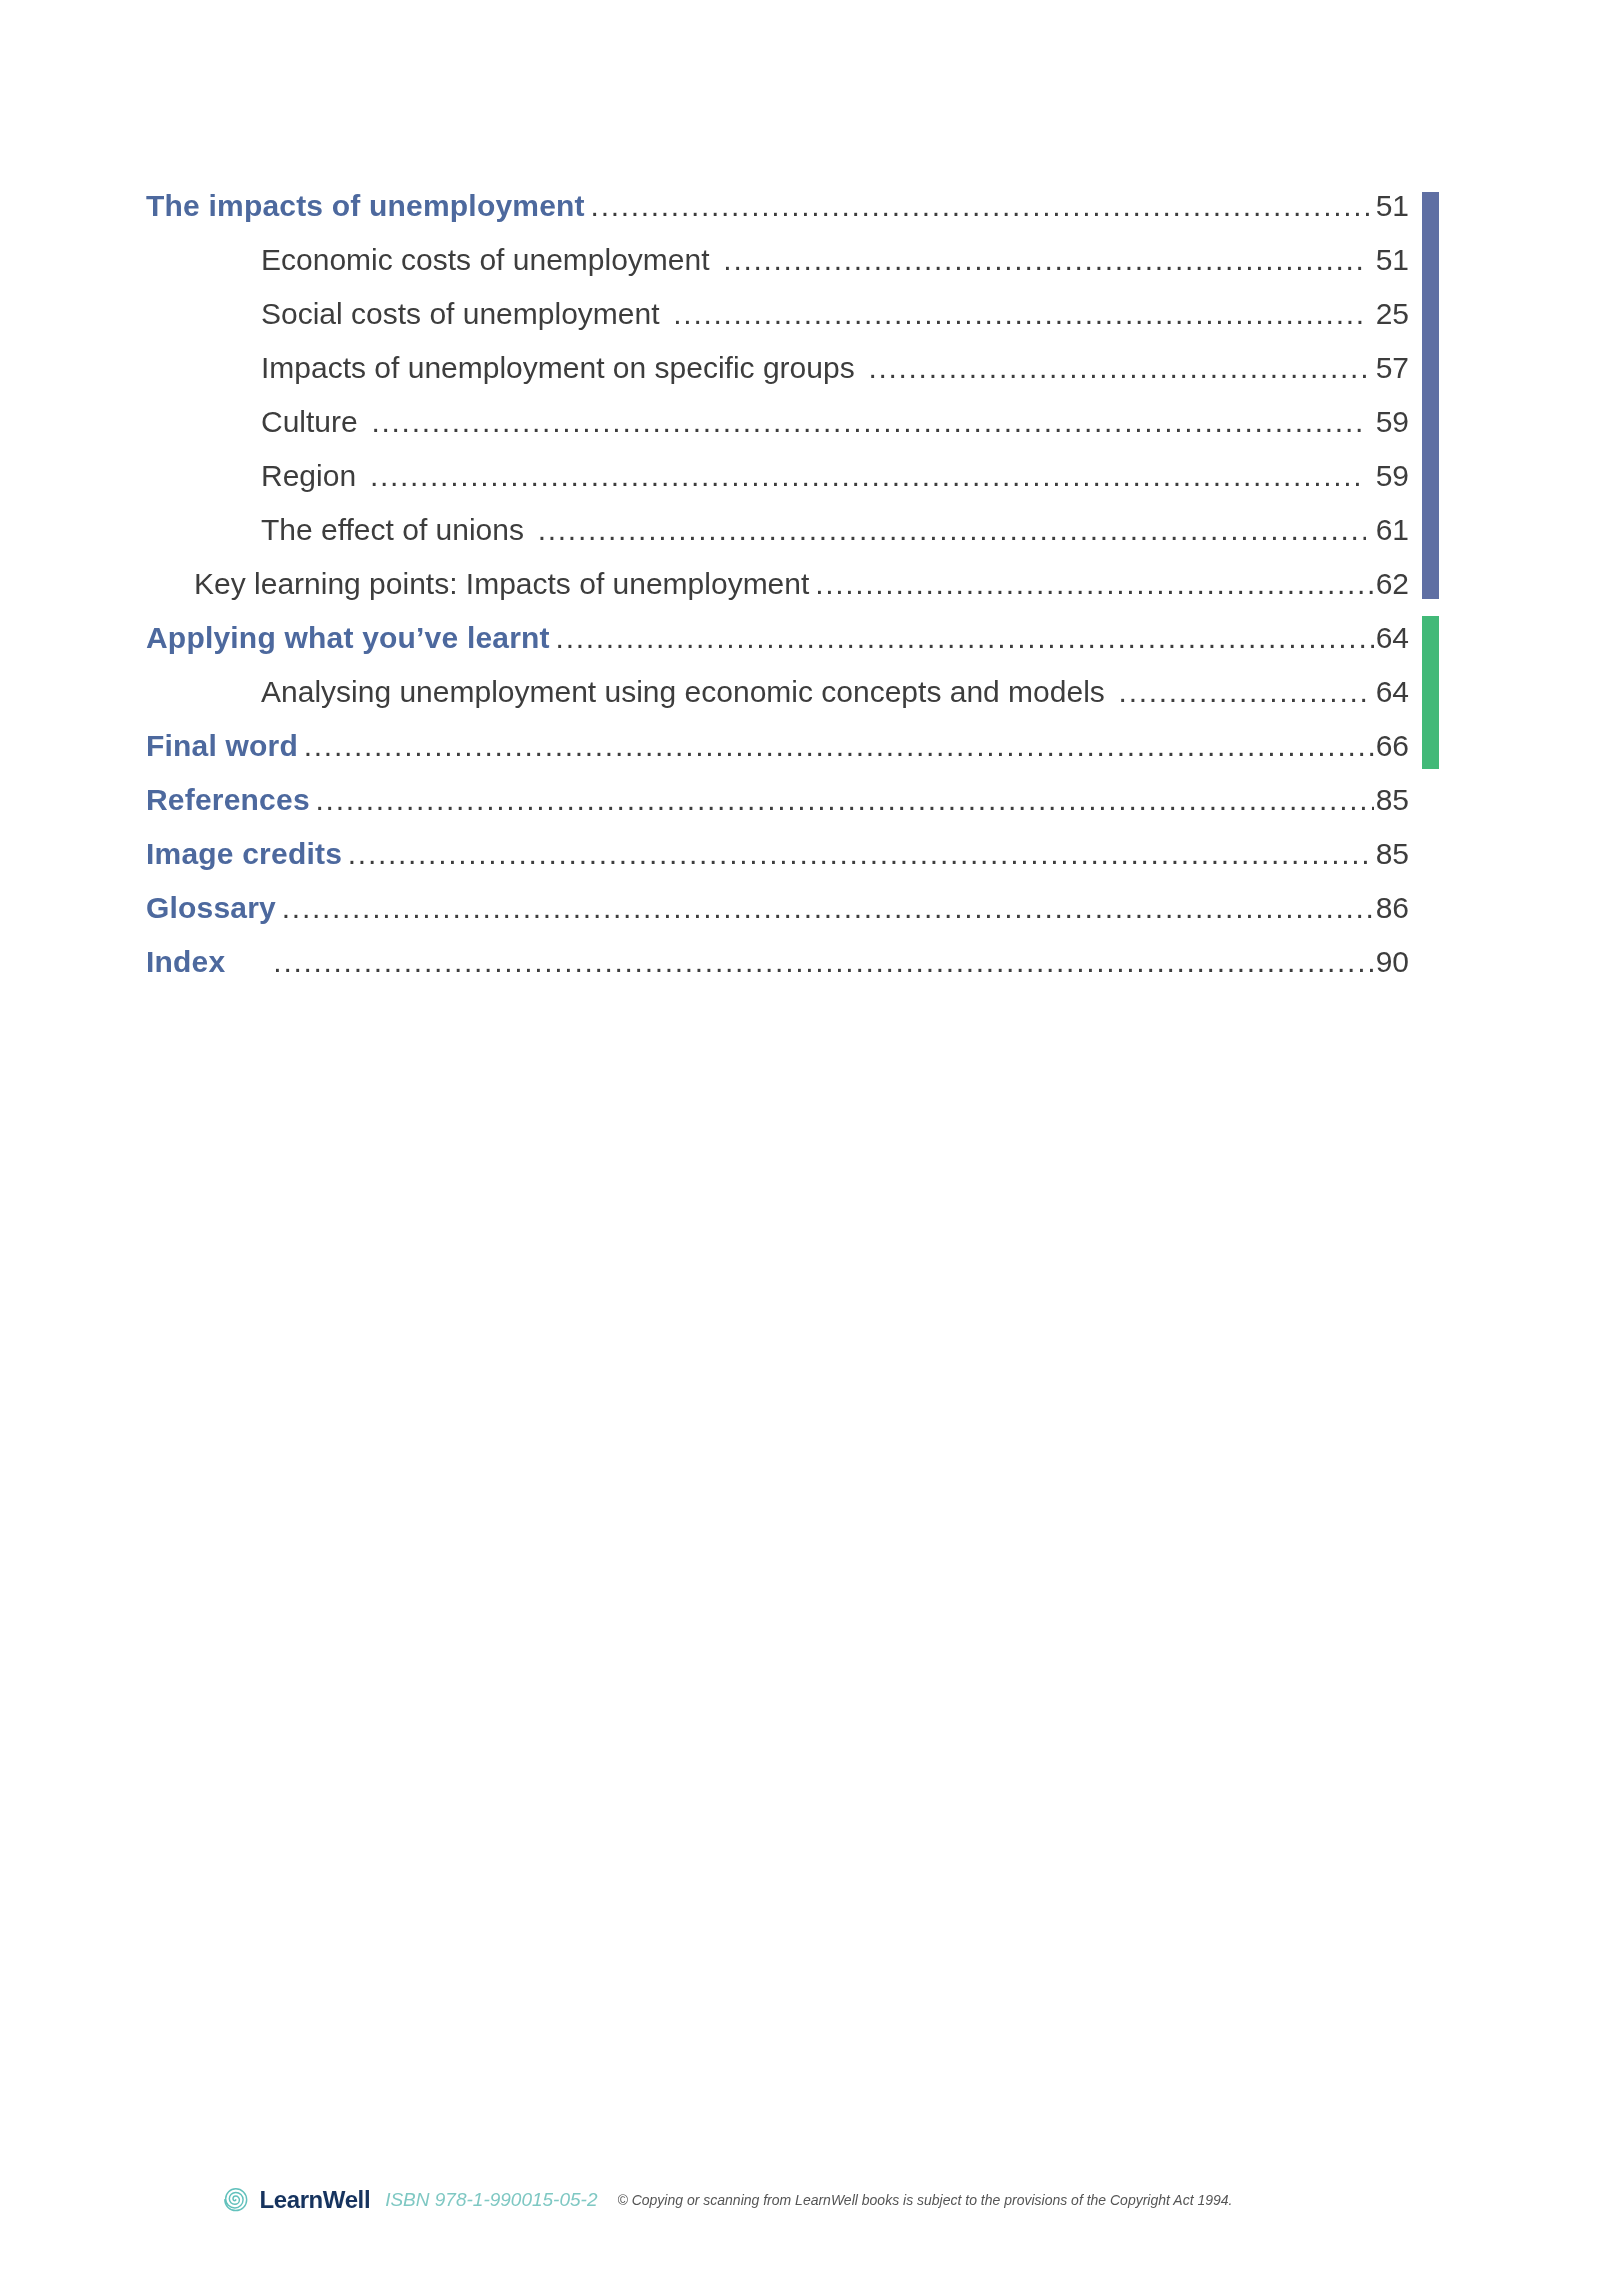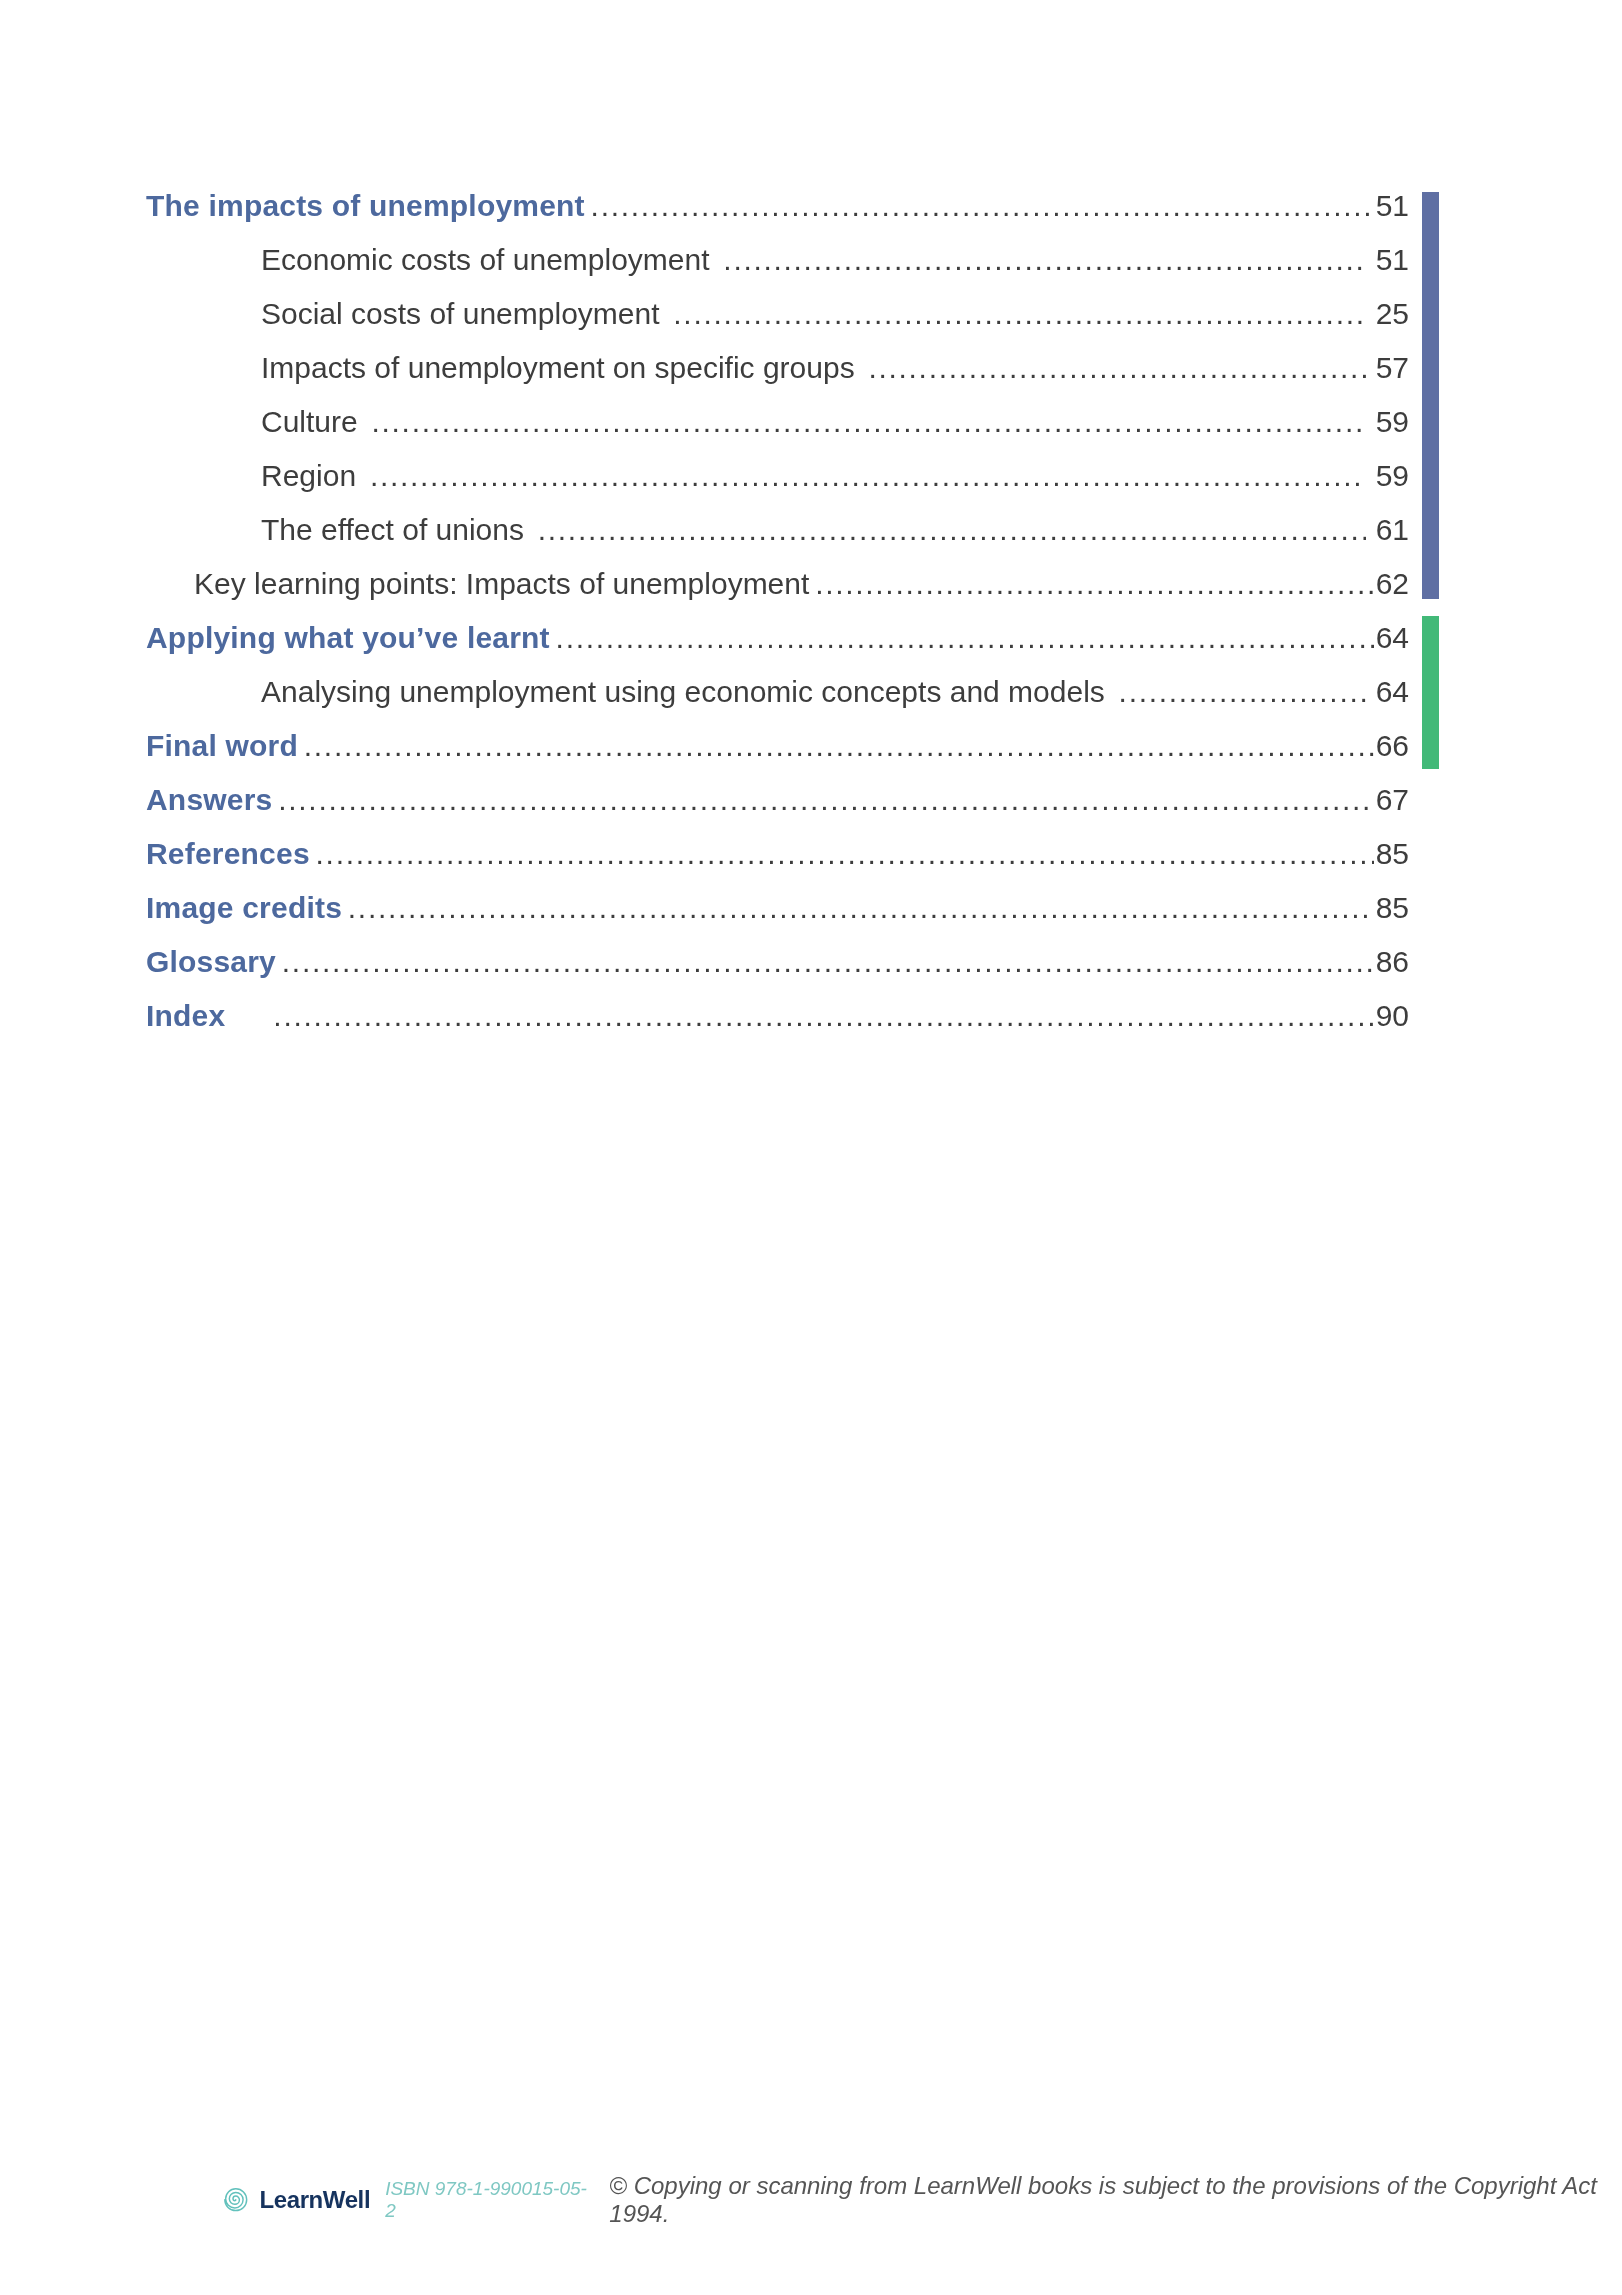--- a/index.html
+++ b/index.html
@@ -82,21 +82,21 @@
     color: var(--navy, #16335e);
   }
   .isbn {
     margin-left: 15px;
     font-size: 19px;
     font-style: italic;
     color: var(--isbn-teal, #7fc8c3);
   }
   .copyright {
     margin-left: 20px;
-    font-size: 24px;
+    font-size: 14px;
     font-style: italic;
     color: var(--copyright-gray, #555555);
   }
 </style>
 </head>
 <body>
 
 <div class="page">
 
   <div class="toc" id="toc">
@@ -147,25 +147,20 @@
       </div>
       <div class="toc-row lvl-item">
         <span class="toc-label">Analysing unemployment using economic concepts and models</span>
         <span class="leader"></span>
         <span class="toc-page-num">64</span>
       </div>
       <div class="toc-row lvl-section">
         <span class="toc-label">Final word</span>
         <span class="leader"></span>
         <span class="toc-page-num">66</span>
-      </div>
-      <div class="toc-row lvl-section">
-        <span class="toc-label">Answers</span>
-        <span class="leader"></span>
-        <span class="toc-page-num">67</span>
       </div>
       <div class="toc-row lvl-section">
         <span class="toc-label">References</span>
         <span class="leader"></span>
         <span class="toc-page-num">85</span>
       </div>
       <div class="toc-row lvl-section">
         <span class="toc-label">Image credits</span>
         <span class="leader"></span>
         <span class="toc-page-num">85</span>

